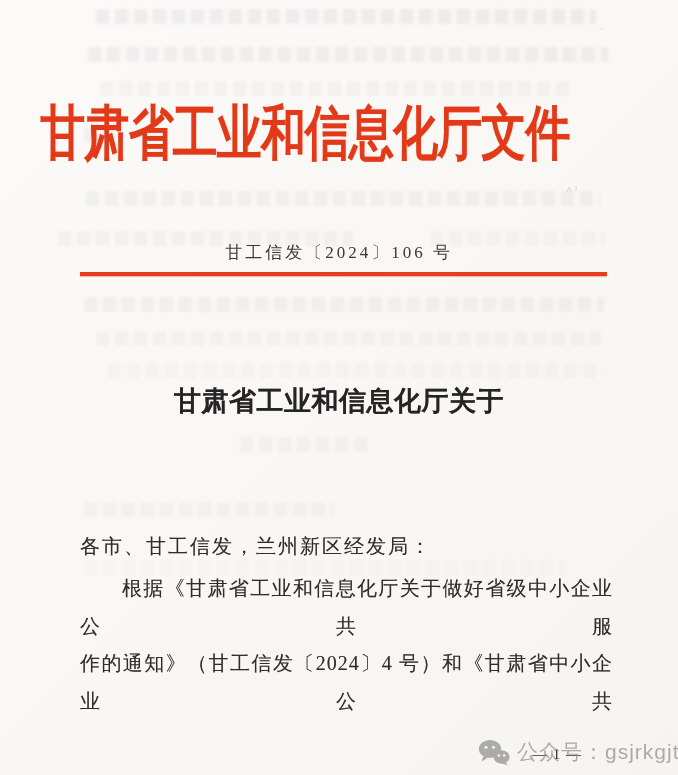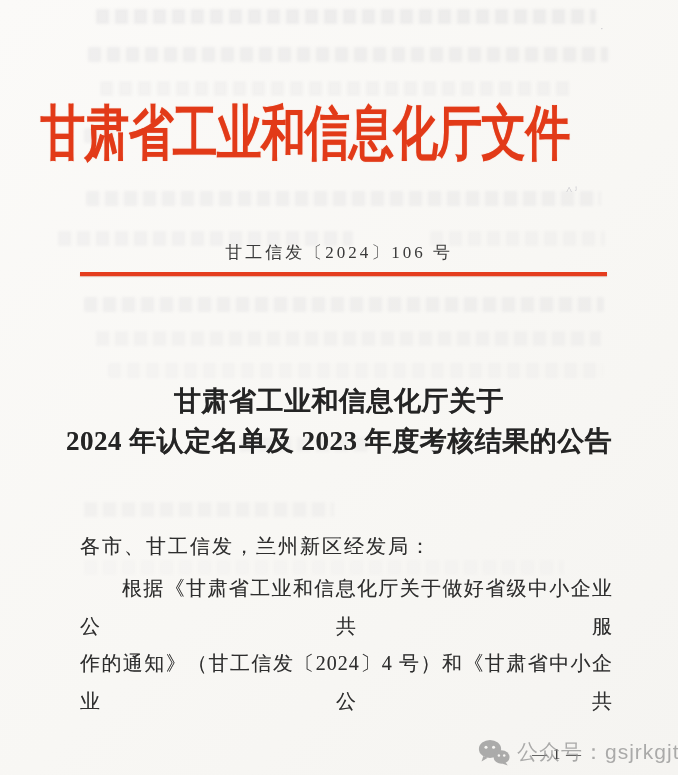--- a/index.html
+++ b/index.html
@@ -135,21 +135,20 @@
   <div class="red-header">
     <span>甘肃省工业和信息化厅文件</span>
   </div>
 
   <div class="doc-number">甘工信发〔2024〕106 号</div>
 
   <div class="red-line"></div>
 
   <div class="doc-title">
     <div>甘肃省工业和信息化厅关于</div>
-    <div>2024 年认定名单及 2023 年度考核结果的公告</div>
   </div>
 
   <div class="body-text">
     <div class="salutation">各市、甘工信发，兰州新区经发局：</div>
     <div class="para">
       <div class="pline first">根据《甘肃省工业和信息化厅关于做好省级中小企业公共服</div>
       <div class="pline">作的通知》（甘工信发〔2024〕4 号）和《甘肃省中小企业公共</div>
 
     </div>
   </div>

